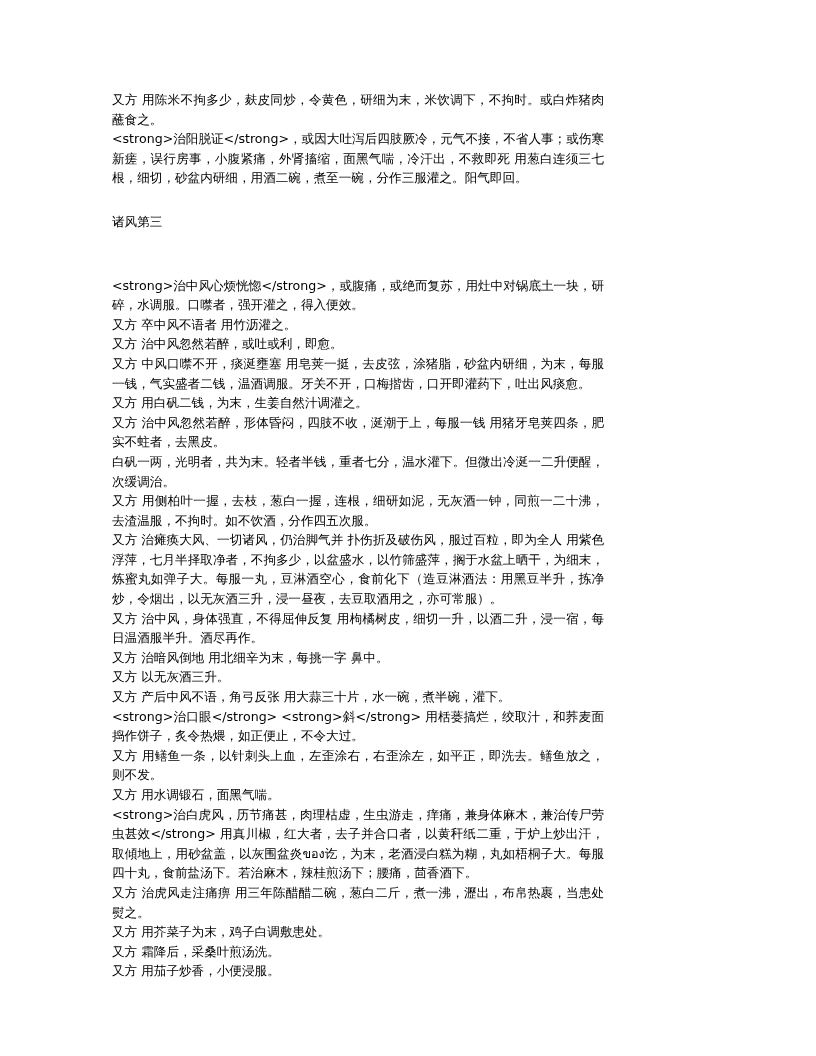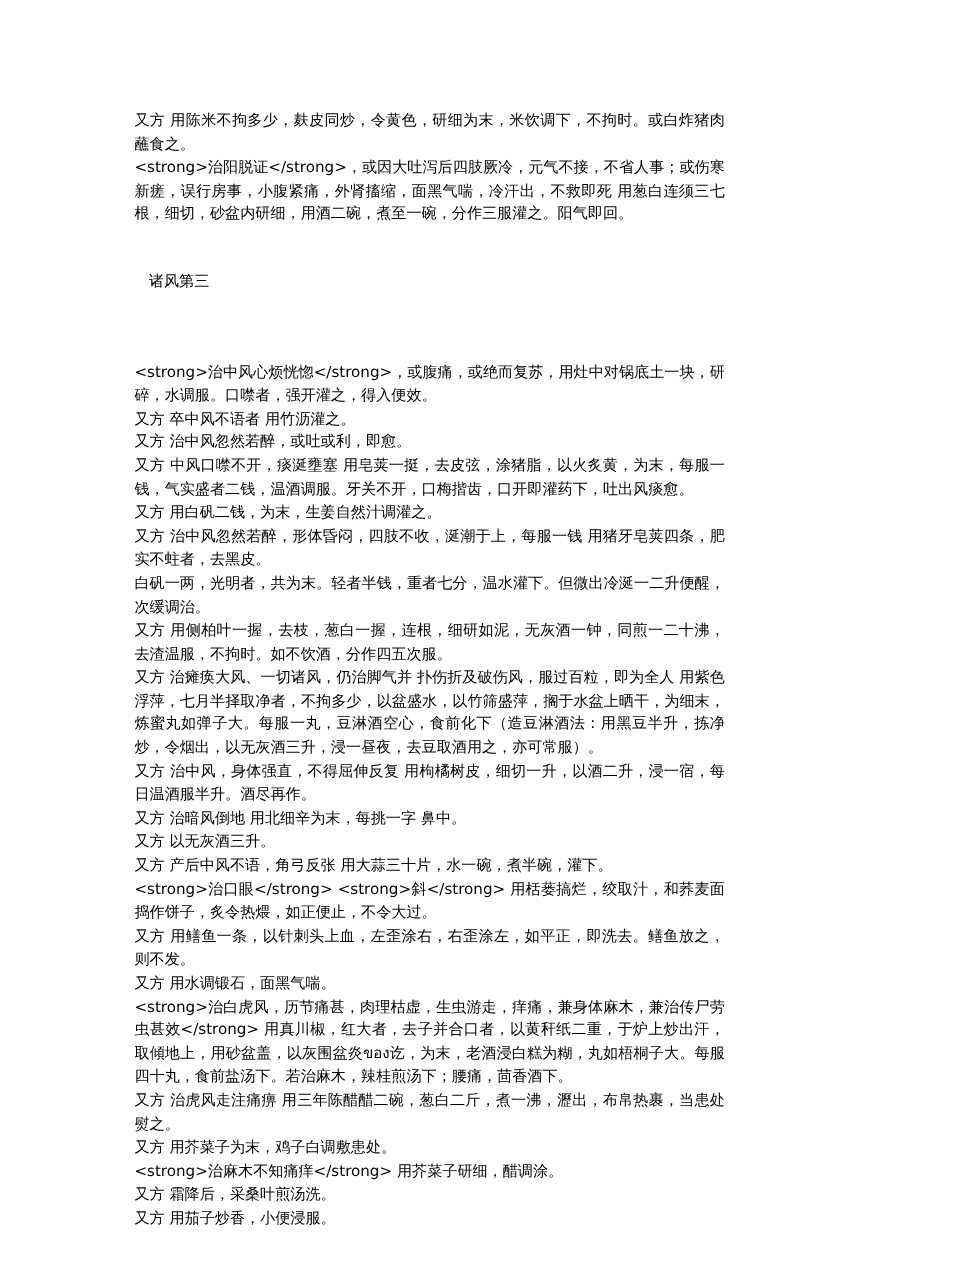--- a/index.html
+++ b/index.html
@@ -25,21 +25,21 @@
     font-size: 12.6px;
     line-height: 19.6px;
     text-align: justify;
     text-justify: inter-ideograph;
   }
   p.line {
     margin: 0;
     padding: 0;
   }
   .section-heading {
-    margin: 12px;
+    margin: 0;
     padding: 0;
     font-size: 12.6px;
     line-height: 19.6px;
     font-weight: normal;
   }
   .gap-before-heading {
     height: 24px;
   }
   .gap-after-heading {
     height: 44px;
@@ -59,35 +59,34 @@
     <div class="gap-before-heading"></div>
 
     <h2 class="section-heading">诸风第三</h2>
 
     <div class="gap-after-heading"></div>
 
     <div>
       <p class="line">&lt;strong&gt;治中风心烦恍惚&lt;/strong&gt;，或腹痛，或绝而复苏，用灶中对锅底土一块，研碎，水调服。口噤者，强开灌之，得入便效。</p>
       <p class="line">又方 卒中风不语者 用竹沥灌之。</p>
       <p class="line">又方 治中风忽然若醉，或吐或利，即愈。</p>
-      <p class="line">又方 中风口噤不开，痰涎壅塞 用皂荚一挺，去皮弦，涂猪脂，以火炙黄，为末，每服一钱，气实盛者二钱，温酒调服。牙关不开，口梅揩齿，口开即灌药下，吐出风痰愈。</p>
+      <p class="line">又方 中风口噤不开，痰涎壅塞 用皂荚一挺，去皮弦，涂猪脂，砂盆内研细，为末，每服一钱，气实盛者二钱，温酒调服。牙关不开，口梅揩齿，口开即灌药下，吐出风痰愈。</p>
       <p class="line">又方 用白矾二钱，为末，生姜自然汁调灌之。</p>
       <p class="line">又方 治中风忽然若醉，形体昏闷，四肢不收，涎潮于上，每服一钱 用猪牙皂荚四条，肥实不蛀者，去黑皮。</p>
       <p class="line">白矾一两，光明者，共为末。轻者半钱，重者七分，温水灌下。但微出冷涎一二升便醒，次缓调治。</p>
       <p class="line">又方 用侧柏叶一握，去枝，葱白一握，连根，细研如泥，无灰酒一钟，同煎一二十沸，去渣温服，不拘时。如不饮酒，分作四五次服。</p>
       <p class="line">又方 治瘫痪大风、一切诸风，仍治脚气并 扑伤折及破伤风，服过百粒，即为全人 用紫色浮萍，七月半择取净者，不拘多少，以盆盛水，以竹筛盛萍，搁于水盆上晒干，为细末，炼蜜丸如弹子大。每服一丸，豆淋酒空心，食前化下（造豆淋酒法：用黑豆半升，拣净炒，令烟出，以无灰酒三升，浸一昼夜，去豆取酒用之，亦可常服）。</p>
       <p class="line">又方 治中风，身体强直，不得屈伸反复 用枸橘树皮，细切一升，以酒二升，浸一宿，每日温酒服半升。酒尽再作。</p>
       <p class="line">又方 治暗风倒地 用北细辛为末，每挑一字 鼻中。</p>
       <p class="line">又方 以无灰酒三升。</p>
       <p class="line">又方 产后中风不语，角弓反张 用大蒜三十片，水一碗，煮半碗，灌下。</p>
       <p class="line">&lt;strong&gt;治口眼&lt;/strong&gt; &lt;strong&gt;斜&lt;/strong&gt; 用栝蒌搞烂，绞取汁，和荞麦面捣作饼子，炙令热煨，如正便止，不令大过。</p>
       <p class="line">又方 用鳝鱼一条，以针刺头上血，左歪涂右，右歪涂左，如平正，即洗去。鳝鱼放之，则不发。</p>
       <p class="line">又方 用水调锻石，面黑气喘。</p>
       <p class="line">&lt;strong&gt;治白虎风，历节痛甚，肉理枯虚，生虫游走，痒痛，兼身体麻木，兼治传尸劳虫甚效&lt;/strong&gt; 用真川椒，红大者，去子并合口者，以黄秆纸二重，于炉上炒出汗，取傾地上，用砂盆盖，以灰围盆炎ของ讫，为末，老酒浸白糕为糊，丸如梧桐子大。每服四十丸，食前盐汤下。若治麻木，辣桂煎汤下；腰痛，茴香酒下。</p>
       <p class="line">又方 治虎风走注痛痹 用三年陈醋醋二碗，葱白二斤，煮一沸，瀝出，布帛热裹，当患处熨之。</p>
       <p class="line">又方 用芥菜子为末，鸡子白调敷患处。</p>
-      <p class="line">&lt;strong&gt;治麻木不知痛痒&lt;/strong&gt; 用芥菜子研细，醋调涂。</p>
       <p class="line">又方 霜降后，采桑叶煎汤洗。</p>
       <p class="line">又方 用茄子炒香，小便浸服。</p>
     </div>
 
   </div>
 </div>
 
 </body></html>

